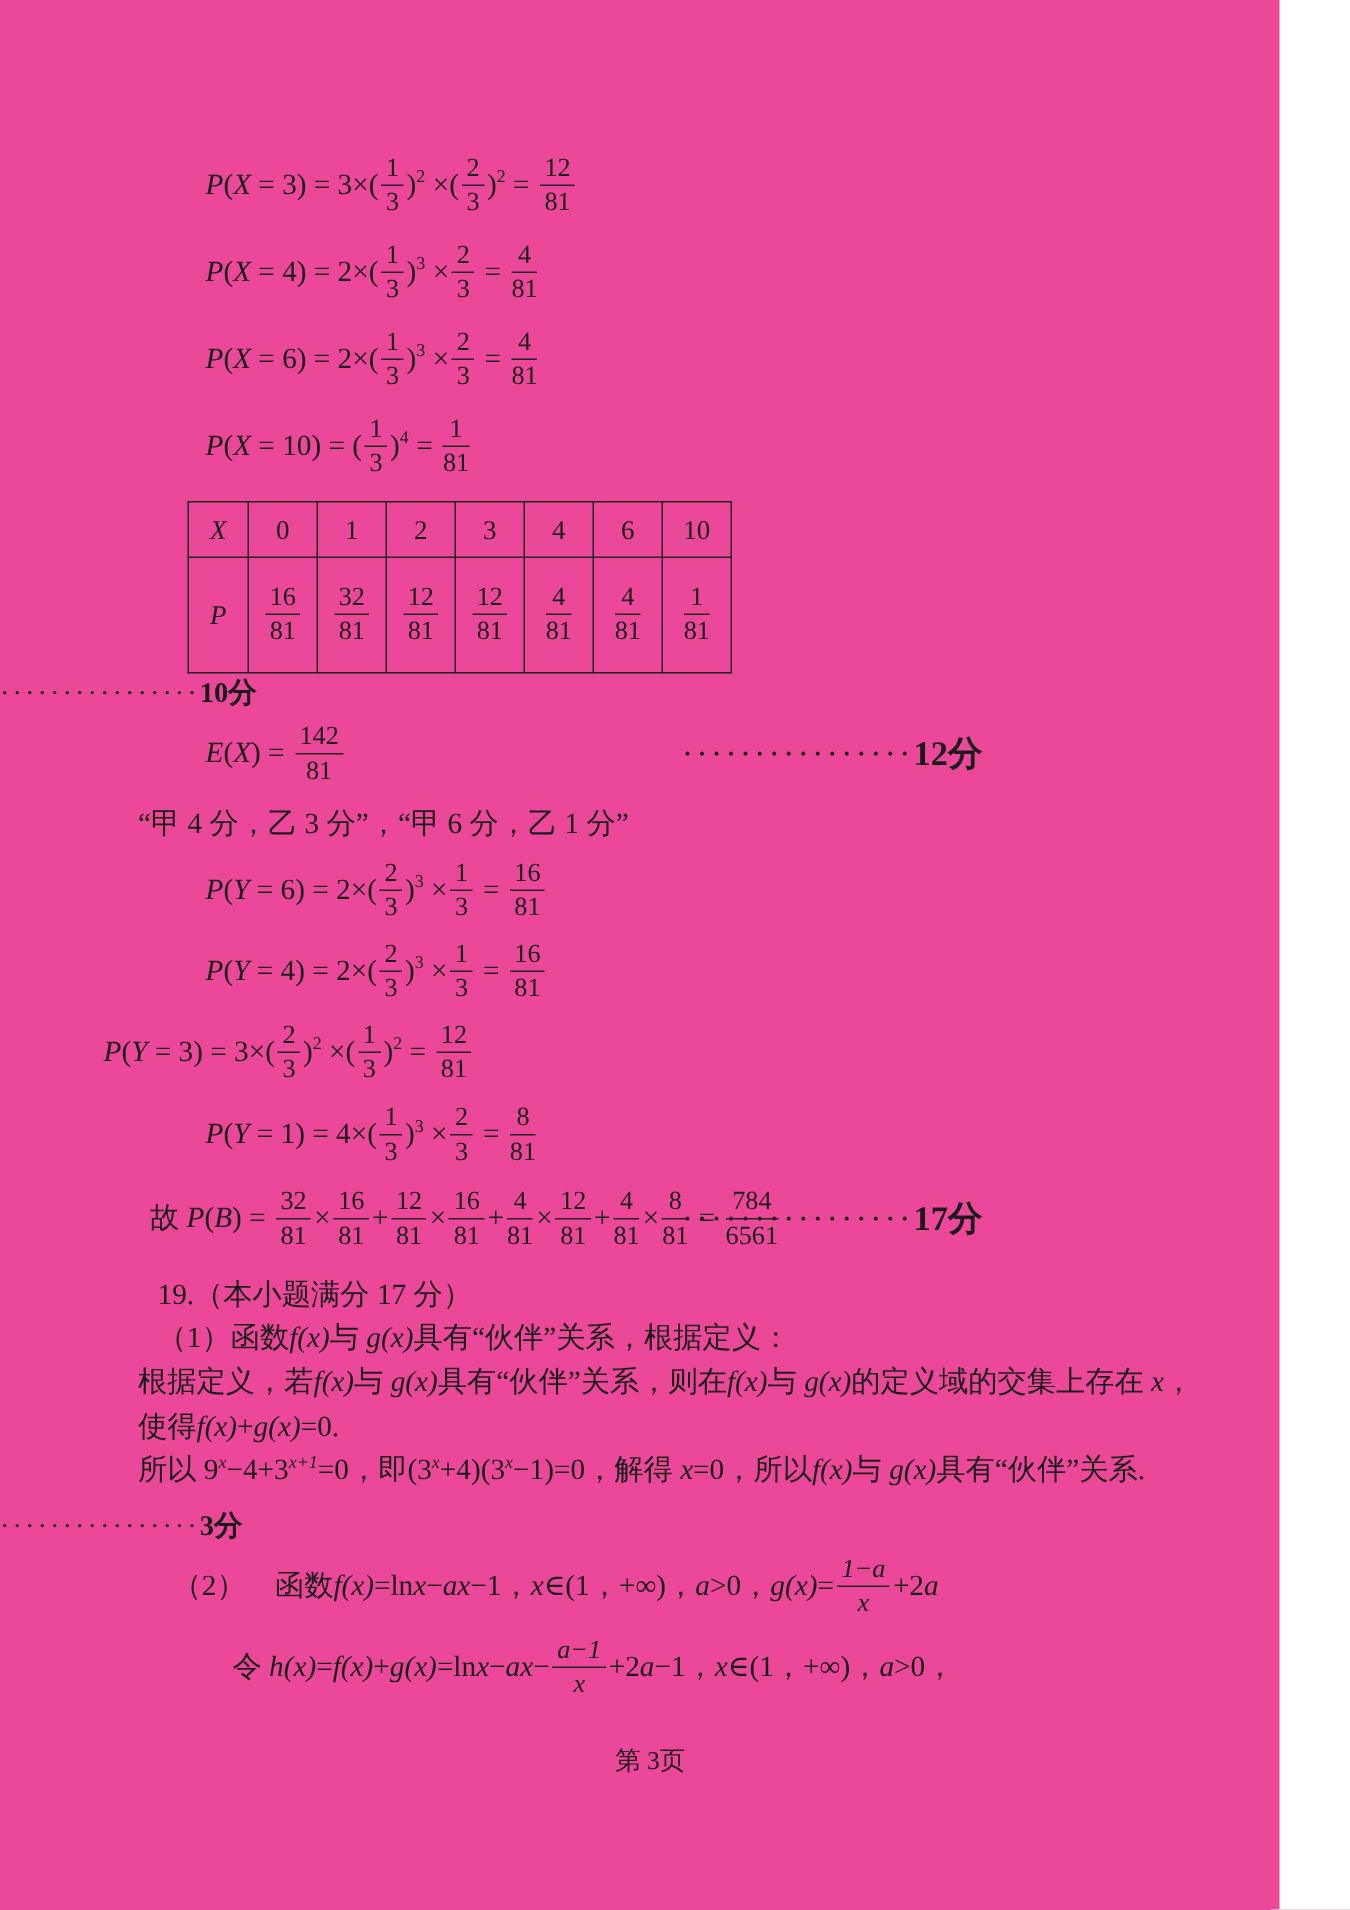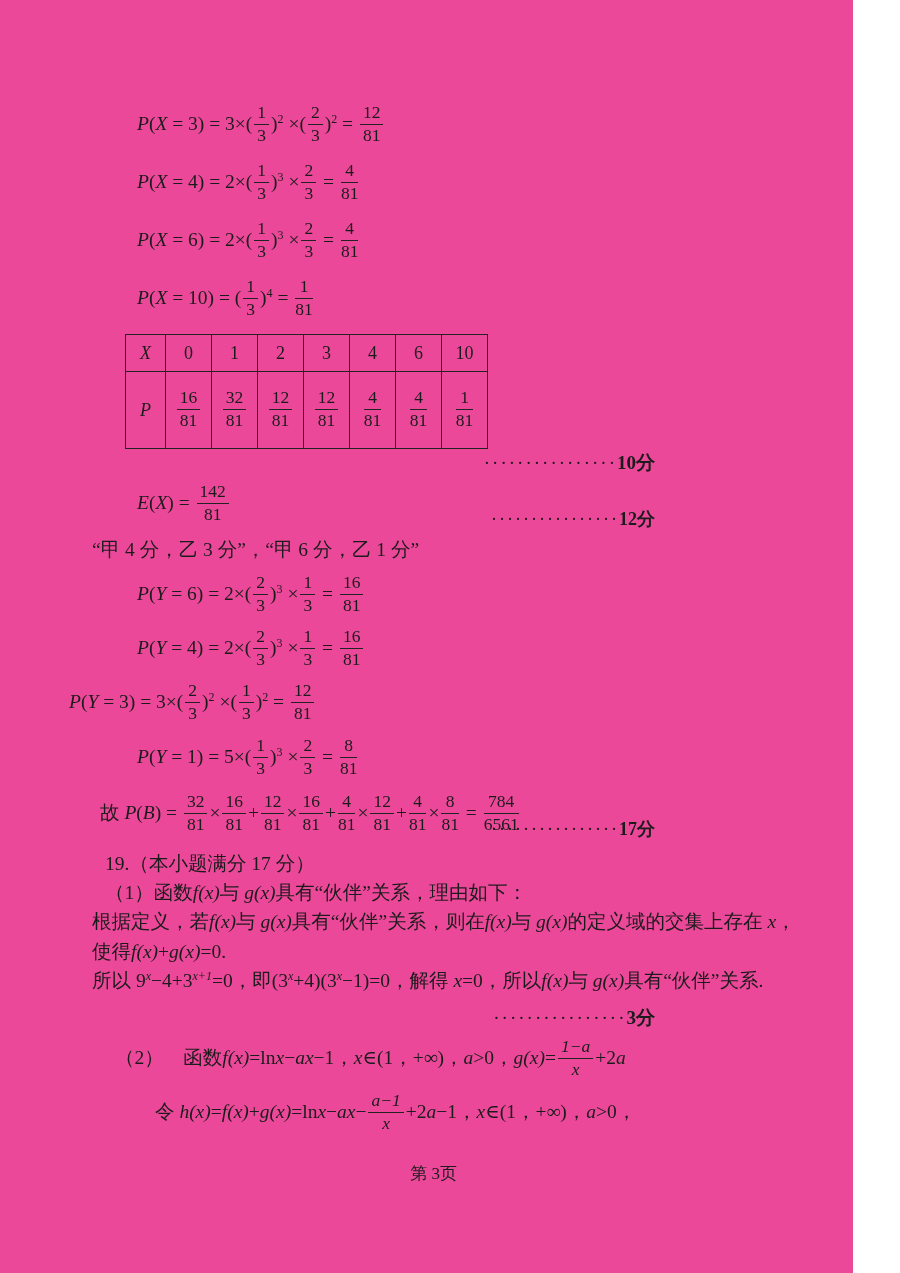--- a/index.html
+++ b/index.html
@@ -25,24 +25,24 @@
   sup { font-size: 12px; line-height: 0; }
   .prob-table { border-collapse: collapse; margin: 12px 0 0 125px; }
   .prob-table td {
     border: 1.7px solid #222; text-align: center; vertical-align: middle;
     font-size: 18px; padding: 0;
   }
   .prob-table tr.r1 td { height: 37px; }
   .prob-table tr.r2 td { height: 77px; }
   .prob-table td.c0 { width: 40px; }
   .prob-table td.cv { width: 46px; }
-  .leader-row { text-align: right; padding-right: 198px; font-size: 19px; line-height: 24px; }
+  .leader-row { text-align: left; padding-right: 198px; font-size: 19px; line-height: 24px; }
   .dots { letter-spacing: 2px; }
   .score { font-weight: bold; }
-  .leader-abs { position: absolute; right: 198px; top: 28px; font-size: 18px; line-height: 24px; height: 24px; }
+  .leader-abs { position: absolute; right: 198px; top: 12px; font-size: 23px; line-height: 24px; height: 24px; }
   .footer { text-align: center; margin-top: 26px; font-size: 17px; padding-left: 14px; }
 </style>
 </head>
 <body>
 
 <div class="page">
 
   <div class="formula-line" style="margin:100px 0 0 137px"><span class="var">P</span><span class="txt">(</span><span class="var">X</span><span class="txt"> = 3) = 3×(</span><span class="frac">
         <span class="num">1</span>
         <span class="den">3</span>
@@ -159,21 +159,21 @@
   <div class="formula-line" style="margin:6px 0 0 69px"><span class="var">P</span><span class="txt">(</span><span class="var">Y</span><span class="txt"> = 3) = 3×(</span><span class="frac">
         <span class="num">2</span>
         <span class="den">3</span>
       </span><span class="txt">)</span><sup>2</sup><span class="txt"> ×(</span><span class="frac">
         <span class="num">1</span>
         <span class="den">3</span>
       </span><span class="txt">)</span><sup>2</sup><span class="txt"> = </span><span class="frac">
         <span class="num">12</span>
         <span class="den">81</span>
       </span></div>
-  <div class="formula-line" style="margin:7px 0 0 137px"><span class="var">P</span><span class="txt">(</span><span class="var">Y</span><span class="txt"> = 1) = 5×(</span><span class="frac">
+  <div class="formula-line" style="margin:7px 0 0 137px"><span class="var">P</span><span class="txt">(</span><span class="var">Y</span><span class="txt"> = 1) = 4×(</span><span class="frac">
         <span class="num">1</span>
         <span class="den">3</span>
       </span><span class="txt">)</span><sup>3</sup><span class="txt"> ×</span><span class="frac">
         <span class="num">2</span>
         <span class="den">3</span>
       </span><span class="txt"> = </span><span class="frac">
         <span class="num">8</span>
         <span class="den">81</span>
       </span></div>
 
@@ -200,21 +200,21 @@
         <span class="den">81</span>
       </span><span class="txt">×</span><span class="frac">
         <span class="num">8</span>
         <span class="den">81</span>
       </span><span class="txt"> = </span><span class="frac">
         <span class="num">784</span>
         <span class="den">6561</span>
       </span></div>
 
   <div class="text-line" style="margin:14px 0 0 105px"><span class="txt">19.（本小题满分 17 分）</span></div>
-  <div class="text-line" style="margin:4px 0 0 105px"><span class="txt">（1）函数</span><span class="var">f(x)</span><span class="txt">与 </span><span class="var">g(x)</span><span class="txt">具有“伙伴”关系，理由如下：</span></div>
+  <div class="text-line" style="margin:4px 0 0 105px"><span class="txt">（1）函数</span><span class="var">f(x)</span><span class="txt">与 </span><span class="var">g(x)</span><span class="txt">具有“伙伴”关系，根据定义：</span></div>
   <div class="text-line" style="margin:4px 16px 0 92px"><span class="txt">根据定义，若</span><span class="var">f(x)</span><span class="txt">与 </span><span class="var">g(x)</span><span class="txt">具有“伙伴”关系，则在</span><span class="var">f(x)</span><span class="txt">与 </span><span class="var">g(x)</span><span class="txt">的定义域的交集上存在 </span><span class="var">x</span><span class="txt">，</span></div>
   <div class="text-line" style="margin:5px 0 0 92px"><span class="txt">使得</span><span class="var">f(x)</span><span class="txt">+</span><span class="var">g(x)</span><span class="txt">=0.</span></div>
   <div class="text-line" style="margin:4px 0 0 92px"><span class="txt">所以 9</span><sup class="it">x</sup><span class="txt">−4+3</span><sup class="it">x+1</sup><span class="txt">=0，即(3</span><sup class="it">x</sup><span class="txt">+4)(3</span><sup class="it">x</sup><span class="txt">−1)=0，解得 </span><span class="var">x</span><span class="txt">=0，所以</span><span class="var">f(x)</span><span class="txt">与 </span><span class="var">g(x)</span><span class="txt">具有“伙伴”关系.</span></div>
 
   <div class="leader-row" style="margin-top:13px"><span class="dots">················</span><span class="score">3分</span></div>
 
   <div class="formula-line" style="margin:4px 0 0 115px"><span class="txt">（2）　函数</span><span class="var">f(x)</span><span class="txt">=ln</span><span class="var">x</span><span class="txt">−</span><span class="var">ax</span><span class="txt">−1，</span><span class="var">x</span><span class="txt">∈(1，+∞)，</span><span class="var">a</span><span class="txt">&gt;0，</span><span class="var">g(x)</span><span class="txt">=</span><span class="frac it">
         <span class="num">1−a</span>
         <span class="den">x</span>
       </span><span class="txt">+2</span><span class="var">a</span></div>

